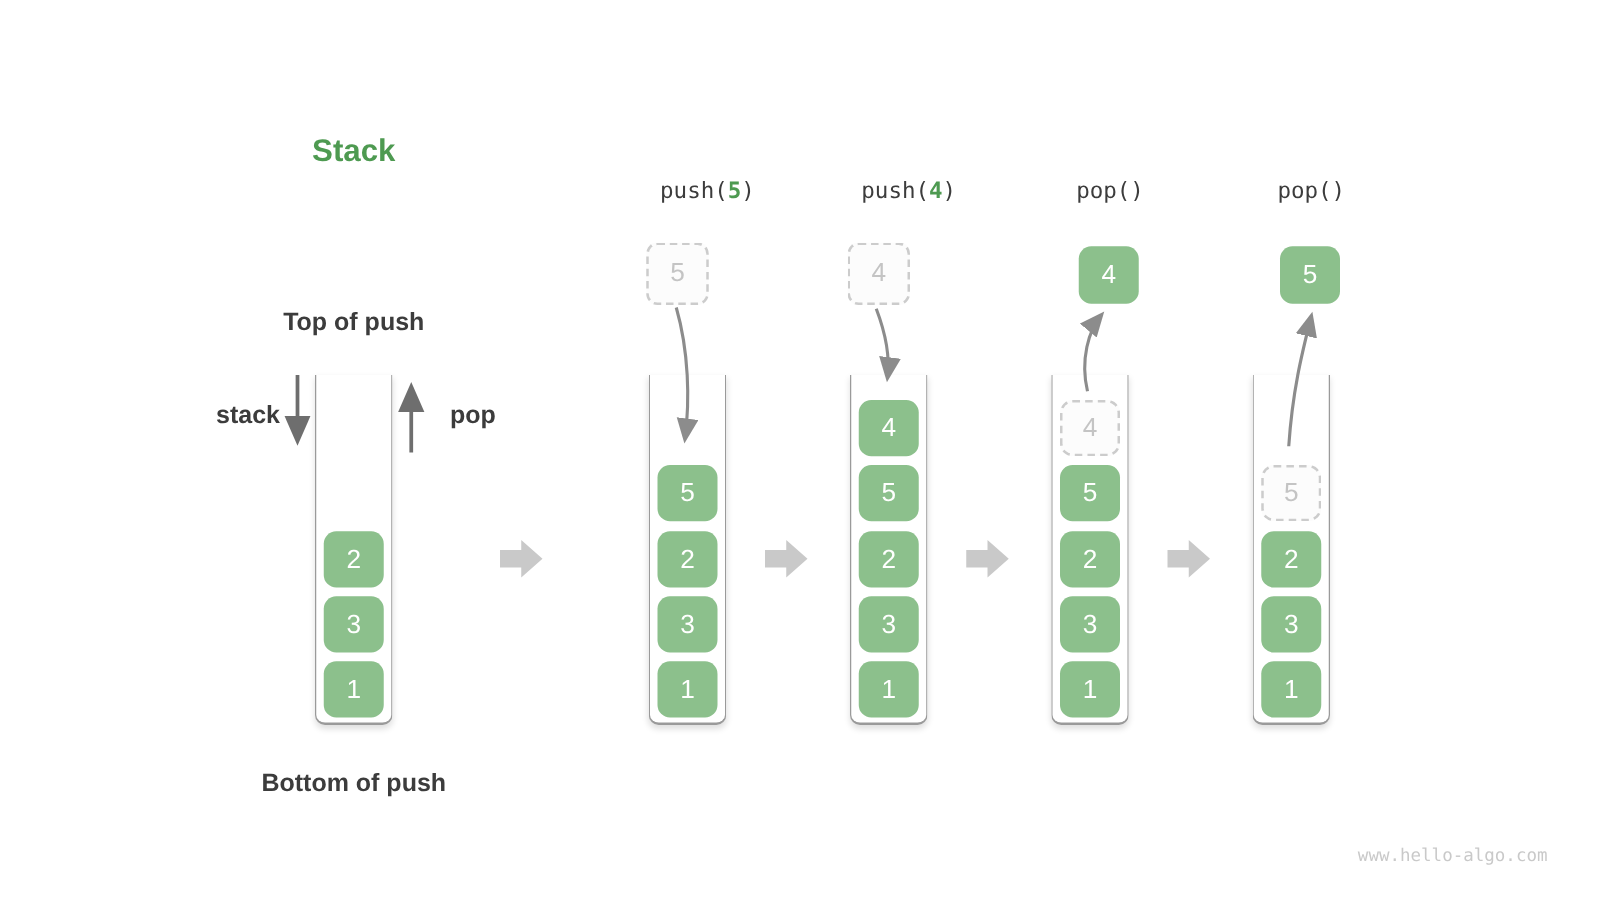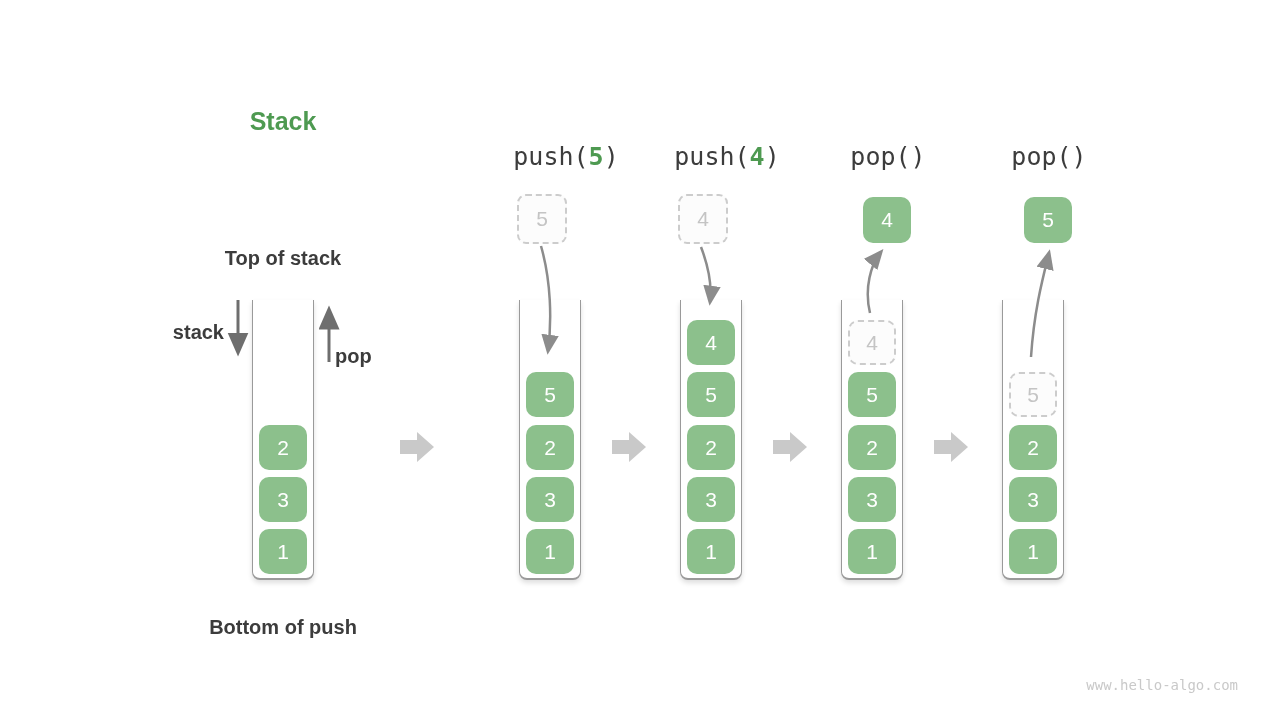--- a/index.html
+++ b/index.html
@@ -11,40 +11,40 @@
     position:absolute;left:283px;top:107px;transform:translateX(-50%);
     font-size:25px;font-weight:bold;color:var(--accent,#4E9A51);white-space:nowrap;
   }
   .lbl{
     position:absolute;font-size:20px;font-weight:bold;color:var(--text-dark,#3C3C3C);
     white-space:nowrap;
   }
   .lbl-top{left:283px;top:247px;transform:translateX(-50%);}
   .lbl-bottom{left:283px;top:616px;transform:translateX(-50%);}
   .lbl-push{right:1056px;top:321px;}
-  .lbl-pop{left:335px;top:321px;margin-top:24px;}
+  .lbl-pop{left:360px;top:321px;}
   .well{
     position:absolute;width:62px;height:280px;box-sizing:border-box;
     border-left:1.5px solid #9a9a9a;border-right:1.5px solid #9a9a9a;
     border-bottom:2px solid #9a9a9a;border-radius:0 0 8px 8px;
     background:#ffffff;box-shadow:0 3px 5px rgba(0,0,0,0.13);
   }
   .cell{
     position:absolute;width:48px;height:45px;box-sizing:border-box;border-radius:10px;
     background:var(--box-green,#8CC08C);color:#ffffff;font-size:21px;
     display:flex;align-items:center;justify-content:center;
   }
   .cell.ghost{
     background:#FCFCFC;border:2px dashed #CCCCCC;color:var(--ghost-gray,#C4C4C4);
   }
   .cell.float-ghost{width:50px;height:50px;border-radius:9px;}
   .cell.float-solid{width:48px;height:46px;}
   .op{
     position:absolute;transform:translateX(-50%);white-space:nowrap;
-    font-family:"DejaVu Sans Mono",monospace;font-size:25px;
+    font-family:"DejaVu Sans Mono",monospace;font-size:18px;
     color:var(--text-dark,#3C3C3C);
   }
   .op .accent{color:var(--accent,#4E9A51);font-weight:bold;}
   svg.overlay{position:absolute;left:0;top:0;pointer-events:none;}
   .flow-arrow{stroke:#8C8C8C;stroke-width:2.5;fill:none;}
   .anno-arrow{stroke:#6E6E6E;stroke-width:3;fill:none;}
   .arrowhead-mid{fill:#8C8C8C;}
   .arrowhead-dark{fill:#6E6E6E;}
   .transition{fill:var(--transition-gray,#C9C9C9);}
   .watermark{
@@ -52,21 +52,21 @@
     font-family:"DejaVu Sans Mono",monospace;font-size:14px;color:#C9C9C9;
     white-space:nowrap;
   }
 </style>
 </head>
 <body>
 
 <div id="canvas">
 
   <div class="title">Stack</div>
-  <div class="lbl lbl-top">Top of stack</div>
+  <div class="lbl lbl-top">Top of push</div>
   <div class="lbl lbl-bottom">Bottom of push</div>
   <div class="lbl lbl-push">stack</div>
   <div class="lbl lbl-pop">pop</div>
 
   <div id="columns">
       <div class="well" style="left: 252px; top: 300px;"></div>
       <div class="cell" style="left: 259px; top: 425px;">2</div>
       <div class="cell" style="left: 259px; top: 477px;">3</div>
       <div class="cell" style="left: 259px; top: 529px;">1</div>
       <div class="well" style="left: 519px; top: 300px;"></div>

